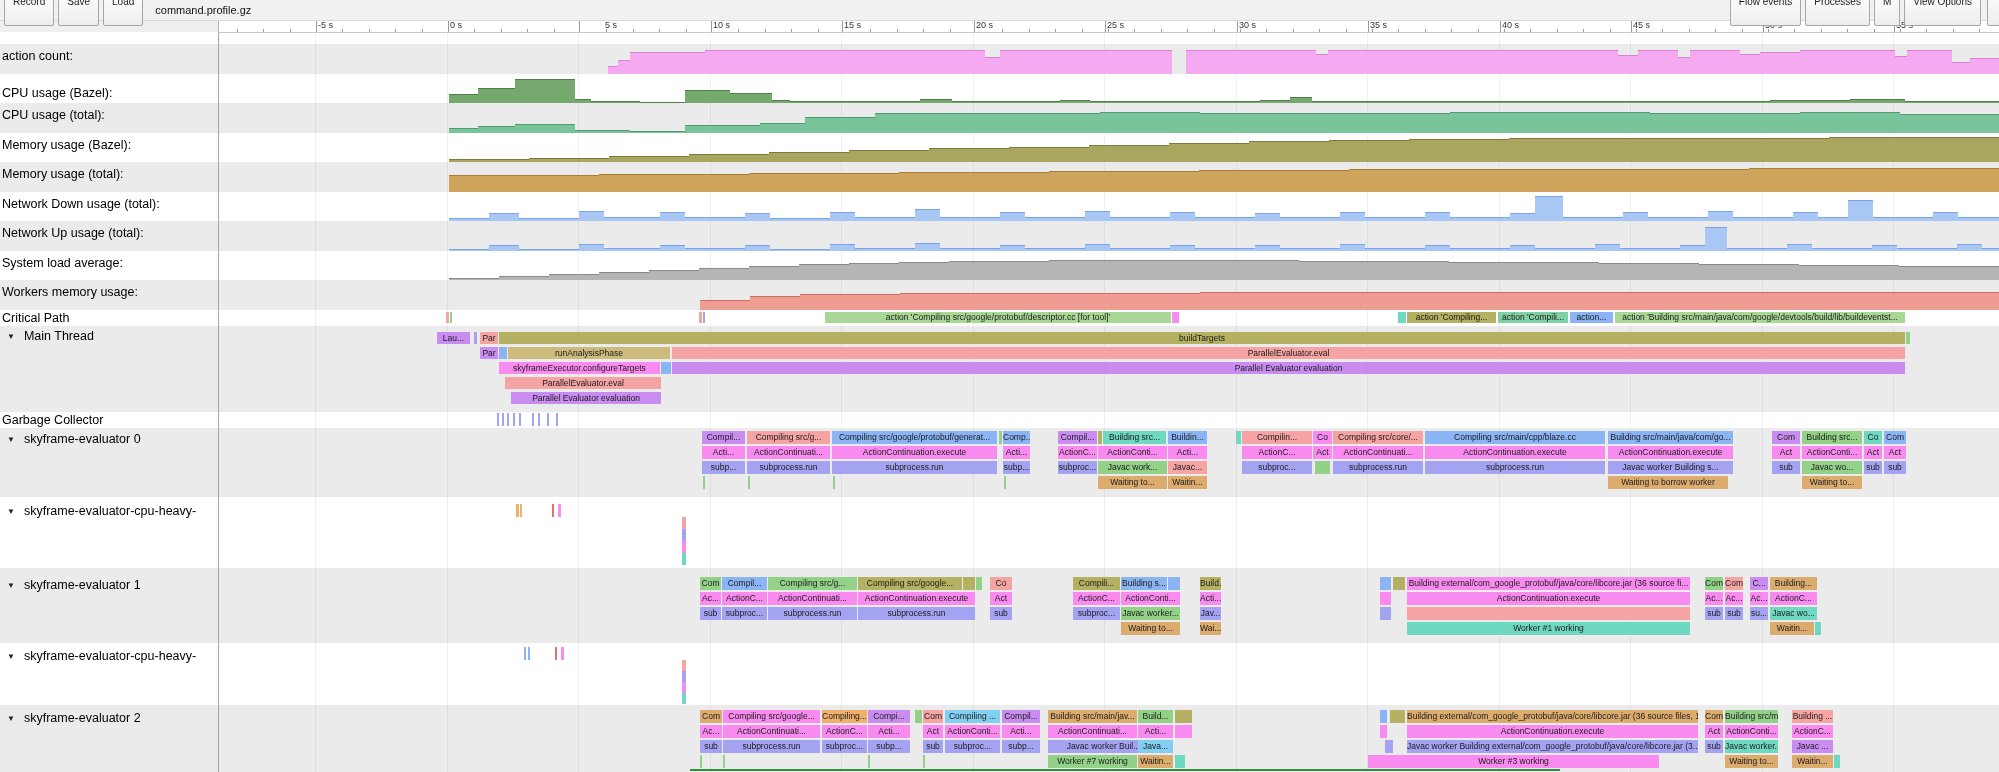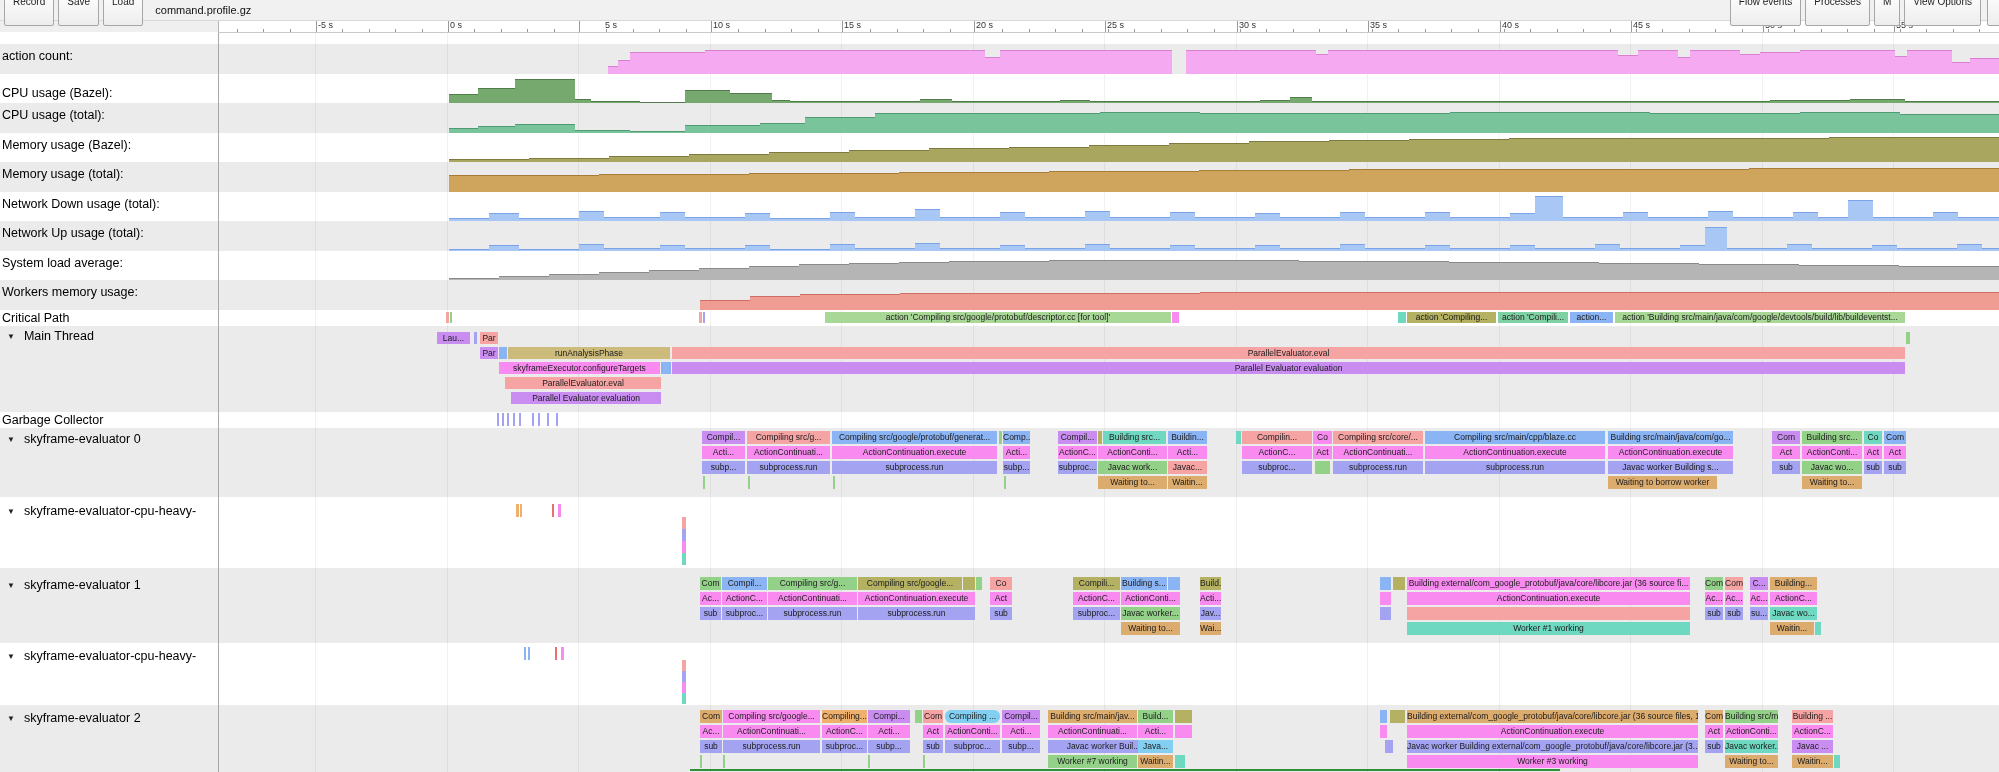--- a/index.html
+++ b/index.html
@@ -367,20 +367,21 @@
     <div class="bar" style="left: 1498px; top: 312px; width: 70px; height: 11px; background: rgb(127, 208, 162); line-height: 11px;">action 'Compili...</div>
     <div class="bar" style="left: 1570px; top: 312px; width: 43px; height: 11px; background: rgb(138, 180, 244); line-height: 11px;">action...</div>
     <div class="bar" style="left: 1615px; top: 312px; width: 290px; height: 11px; background: rgb(169, 216, 150); line-height: 11px;">action 'Building src/main/java/com/google/devtools/build/lib/buildeventst...</div>
     <div class="row-label" style="left: 7px; top: 329px; width: 214px; height: 16px;">
       <div class="arr">▼</div>
       <span>Main Thread</span>
     </div>
     <div class="bar" style="left: 437px; top: 332px; width: 33px; height: 12px; background: rgb(201, 141, 242); line-height: 12px;">Lau...</div>
     <div class="bar" style="left: 474px; top: 332px; width: 3px; height: 12px; background: rgb(163, 163, 242); line-height: 12px;"></div>
     <div class="bar" style="left: 480px; top: 332px; width: 18px; height: 12px; background: rgb(245, 163, 163); line-height: 12px;">Par</div>
+    <div class="bar" style="left: 499px; top: 332px; width: 1406px; height: 12px; background: rgb(180, 177, 98); line-height: 12px;">buildTargets</div>
     <div class="bar" style="left: 1906px; top: 332px; width: 4px; height: 12px; background: rgb(147, 209, 137); line-height: 12px;"></div>
     <div class="bar" style="left: 480px; top: 347px; width: 18px; height: 12px; background: rgb(201, 141, 242); line-height: 12px;">Par</div>
     <div class="bar" style="left: 499px; top: 347px; width: 8px; height: 12px; background: rgb(138, 180, 244); line-height: 12px;"></div>
     <div class="bar" style="left: 508px; top: 347px; width: 162px; height: 12px; background: rgb(205, 187, 123); line-height: 12px;">runAnalysisPhase</div>
     <div class="bar" style="left: 672px; top: 347px; width: 1233px; height: 12px; background: rgb(245, 163, 163); line-height: 12px;">ParallelEvaluator.eval</div>
     <div class="bar" style="left: 499px; top: 362px; width: 161px; height: 12px; background: rgb(249, 139, 240); line-height: 12px;">skyframeExecutor.configureTargets</div>
     <div class="bar" style="left: 661px; top: 362px; width: 10px; height: 12px; background: rgb(138, 180, 244); line-height: 12px;"></div>
     <div class="bar" style="left: 672px; top: 362px; width: 1233px; height: 12px; background: rgb(201, 141, 242); line-height: 12px;">Parallel Evaluator evaluation</div>
     <div class="bar" style="left: 505px; top: 377px; width: 156px; height: 12px; background: rgb(245, 163, 163); line-height: 12px;">ParallelEvaluator.eval</div>
     <div class="bar" style="left: 511px; top: 392px; width: 150px; height: 12px; background: rgb(201, 141, 242); line-height: 12px;">Parallel Evaluator evaluation</div>
@@ -450,21 +451,21 @@
     <div class="bar" style="left: 1772px; top: 461px; width: 28px; height: 13px; background: rgb(163, 163, 242); line-height: 13px;">sub</div>
     <div class="bar" style="left: 1802px; top: 461px; width: 60px; height: 13px; background: rgb(147, 209, 137); line-height: 13px;">Javac wo...</div>
     <div class="bar" style="left: 1864px; top: 461px; width: 18px; height: 13px; background: rgb(163, 163, 242); line-height: 13px;">sub</div>
     <div class="bar" style="left: 1884px; top: 461px; width: 22px; height: 13px; background: rgb(163, 163, 242); line-height: 13px;">sub</div>
     <div class="bar" style="left: 703px; top: 476px; width: 2px; height: 13px; background: rgb(147, 209, 137); line-height: 13px;"></div>
     <div class="bar" style="left: 748px; top: 476px; width: 2px; height: 13px; background: rgb(147, 209, 137); line-height: 13px;"></div>
     <div class="bar" style="left: 833px; top: 476px; width: 2px; height: 13px; background: rgb(147, 209, 137); line-height: 13px;"></div>
     <div class="bar" style="left: 1004px; top: 476px; width: 2px; height: 13px; background: rgb(147, 209, 137); line-height: 13px;"></div>
     <div class="bar" style="left: 1098px; top: 476px; width: 69px; height: 13px; background: rgb(220, 171, 110); line-height: 13px;">Waiting to...</div>
     <div class="bar" style="left: 1168px; top: 476px; width: 39px; height: 13px; background: rgb(220, 171, 110); line-height: 13px;">Waitin...</div>
-    <div class="bar" style="left: 1608px; top: 476px; width: 109px; height: 13px; background: rgb(220, 171, 110); line-height: 13px;">Waiting to borrow worker</div>
+    <div class="bar" style="left: 1608px; top: 476px; width: 120px; height: 13px; background: rgb(220, 171, 110); line-height: 13px;">Waiting to borrow worker</div>
     <div class="bar" style="left: 1802px; top: 476px; width: 60px; height: 13px; background: rgb(220, 171, 110); line-height: 13px;">Waiting to...</div>
     <div class="row-label" style="left: 7px; top: 504px; width: 214px; height: 16px;">
       <div class="arr">▼</div>
       <span>skyframe-evaluator-cpu-heavy-</span>
     </div>
     <div class="bar" style="left: 516px; top: 504px; width: 3px; height: 13px; background: rgb(238, 176, 108); line-height: 13px;"></div>
     <div class="bar" style="left: 520px; top: 504px; width: 2px; height: 13px; background: rgb(238, 176, 108); line-height: 13px;"></div>
     <div class="bar" style="left: 552px; top: 504px; width: 2px; height: 13px; background: rgb(232, 112, 112); line-height: 13px;"></div>
     <div class="bar" style="left: 558px; top: 504px; width: 3px; height: 13px; background: rgb(249, 139, 240); line-height: 13px;"></div>
     <div class="bar" style="left: 682px; top: 517px; width: 4px; height: 12px; background: rgb(245, 163, 163); line-height: 12px;"></div>
@@ -541,21 +542,21 @@
     <div class="row-label" style="left: 7px; top: 711px; width: 214px; height: 16px;">
       <div class="arr">▼</div>
       <span>skyframe-evaluator 2</span>
     </div>
     <div class="bar" style="left: 700px; top: 710px; width: 22px; height: 13px; background: rgb(220, 171, 110); line-height: 13px;">Com</div>
     <div class="bar" style="left: 723px; top: 710px; width: 97px; height: 13px; background: rgb(249, 139, 240); line-height: 13px;">Compiling src/google...</div>
     <div class="bar" style="left: 822px; top: 710px; width: 45px; height: 13px; background: rgb(238, 176, 108); line-height: 13px;">Compiling...</div>
     <div class="bar" style="left: 868px; top: 710px; width: 42px; height: 13px; background: rgb(201, 141, 242); line-height: 13px;">Compi...</div>
     <div class="bar" style="left: 915px; top: 710px; width: 7px; height: 13px; background: rgb(147, 209, 137); line-height: 13px;"></div>
     <div class="bar" style="left: 923px; top: 710px; width: 20px; height: 13px; background: rgb(245, 163, 163); line-height: 13px;">Com</div>
-    <div class="bar" style="left: 945px; top: 710px; width: 55px; height: 13px; background: rgb(130, 207, 242); line-height: 13px; border-radius: 6px;">Compiling ...</div>
+    <div class="bar" style="left: 945px; top: 710px; width: 55px; height: 13px; background: rgb(130, 207, 242); line-height: 13px;">Compiling ...</div>
     <div class="bar" style="left: 1002px; top: 710px; width: 38px; height: 13px; background: rgb(201, 141, 242); line-height: 13px;">Compil...</div>
     <div class="bar" style="left: 1048px; top: 710px; width: 89px; height: 13px; background: rgb(220, 171, 110); line-height: 13px;">Building src/main/jav...</div>
     <div class="bar" style="left: 1138px; top: 710px; width: 35px; height: 13px; background: rgb(147, 209, 137); line-height: 13px;">Build...</div>
     <div class="bar" style="left: 1175px; top: 710px; width: 17px; height: 13px; background: rgb(180, 177, 98); line-height: 13px;"></div>
     <div class="bar" style="left: 1380px; top: 710px; width: 7px; height: 13px; background: rgb(138, 180, 244); line-height: 13px;"></div>
     <div class="bar" style="left: 1390px; top: 710px; width: 15px; height: 13px; background: rgb(180, 177, 98); line-height: 13px;"></div>
     <div class="bar" style="left: 1407px; top: 710px; width: 291px; height: 13px; background: rgb(220, 171, 110); line-height: 13px;">Building external/com_google_protobuf/java/core/libcore.jar (36 source files, 1 source jar)</div>
     <div class="bar" style="left: 1705px; top: 710px; width: 18px; height: 13px; background: rgb(220, 171, 110); line-height: 13px;">Com</div>
     <div class="bar" style="left: 1725px; top: 710px; width: 53px; height: 13px; background: rgb(147, 209, 137); line-height: 13px;">Building src/ma...</div>
     <div class="bar" style="left: 1792px; top: 710px; width: 41px; height: 13px; background: rgb(245, 163, 163); line-height: 13px;">Building ...</div>
@@ -588,18 +589,18 @@
     <div class="bar" style="left: 1705px; top: 740px; width: 18px; height: 13px; background: rgb(163, 163, 242); line-height: 13px;">sub</div>
     <div class="bar" style="left: 1725px; top: 740px; width: 53px; height: 13px; background: rgb(111, 216, 192); line-height: 13px;">Javac worker...</div>
     <div class="bar" style="left: 1792px; top: 740px; width: 41px; height: 13px; background: rgb(201, 141, 242); line-height: 13px;">Javac ...</div>
     <div class="bar" style="left: 700px; top: 755px; width: 2px; height: 13px; background: rgb(147, 209, 137); line-height: 13px;"></div>
     <div class="bar" style="left: 723px; top: 755px; width: 2px; height: 13px; background: rgb(147, 209, 137); line-height: 13px;"></div>
     <div class="bar" style="left: 868px; top: 755px; width: 2px; height: 13px; background: rgb(147, 209, 137); line-height: 13px;"></div>
     <div class="bar" style="left: 923px; top: 755px; width: 2px; height: 13px; background: rgb(147, 209, 137); line-height: 13px;"></div>
     <div class="bar" style="left: 1048px; top: 755px; width: 89px; height: 13px; background: rgb(147, 209, 137); line-height: 13px;">Worker #7 working</div>
     <div class="bar" style="left: 1138px; top: 755px; width: 35px; height: 13px; background: rgb(220, 171, 110); line-height: 13px;">Waitin...</div>
     <div class="bar" style="left: 1175px; top: 755px; width: 10px; height: 13px; background: rgb(111, 216, 192); line-height: 13px;"></div>
-    <div class="bar" style="left: 1407px; top: 755px; width: 291px; height: 13px; background: rgb(249, 139, 240); line-height: 13px;">Worker #3 working</div>
+    <div class="bar" style="left: 1368px; top: 755px; width: 291px; height: 13px; background: rgb(249, 139, 240); line-height: 13px;">Worker #3 working</div>
     <div class="bar" style="left: 1725px; top: 755px; width: 53px; height: 13px; background: rgb(220, 171, 110); line-height: 13px;">Waiting to...</div>
     <div class="bar" style="left: 1792px; top: 755px; width: 41px; height: 13px; background: rgb(220, 171, 110); line-height: 13px;">Waitin...</div>
     <div class="bar" style="left: 1834px; top: 755px; width: 6px; height: 13px; background: rgb(111, 216, 192); line-height: 13px;"></div>
     <div class="misc-line" style="left: 690px; top: 769px; width: 870px; height: 2px; background: rgb(47, 143, 59);"></div>
   </div>
 
 </body></html>

